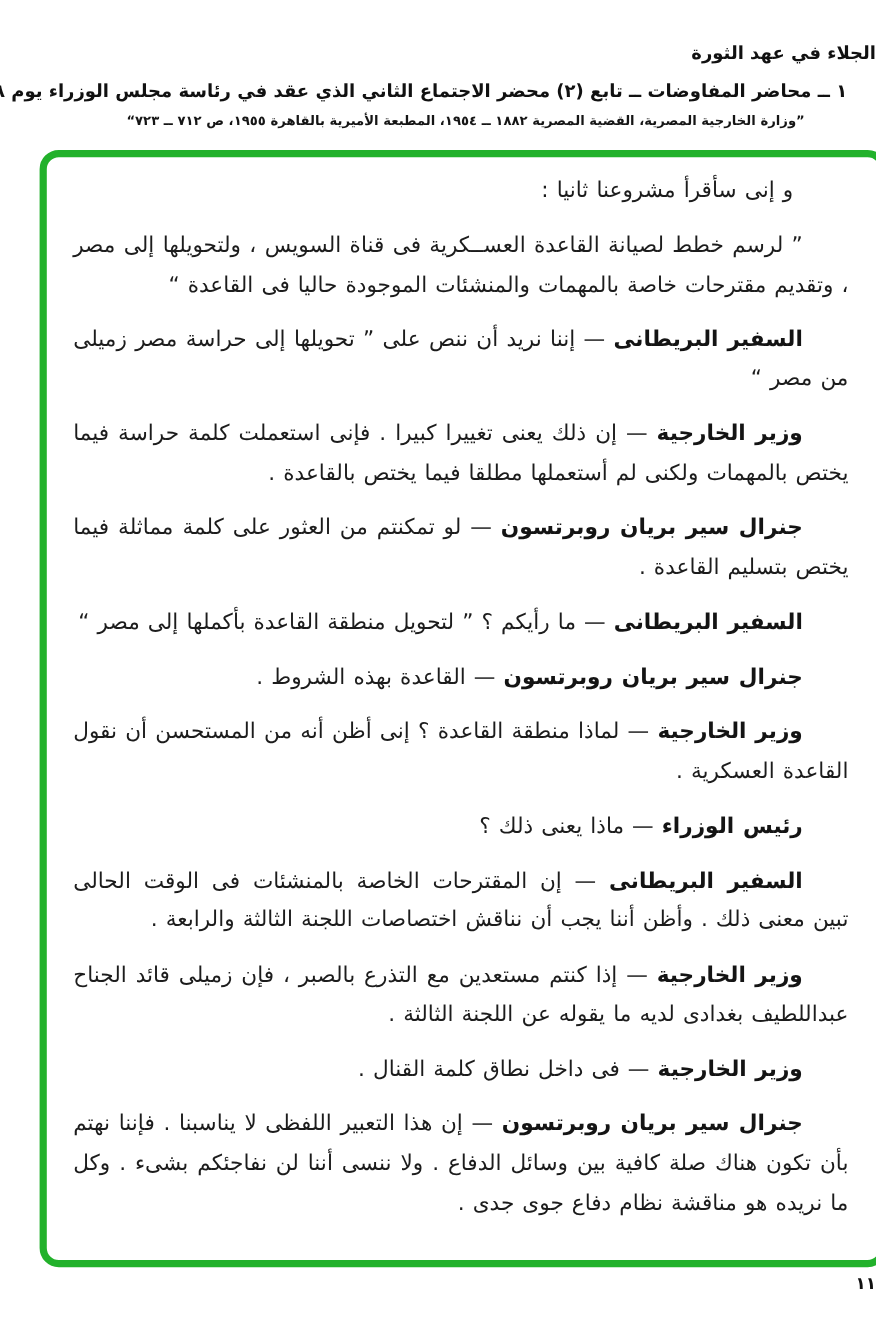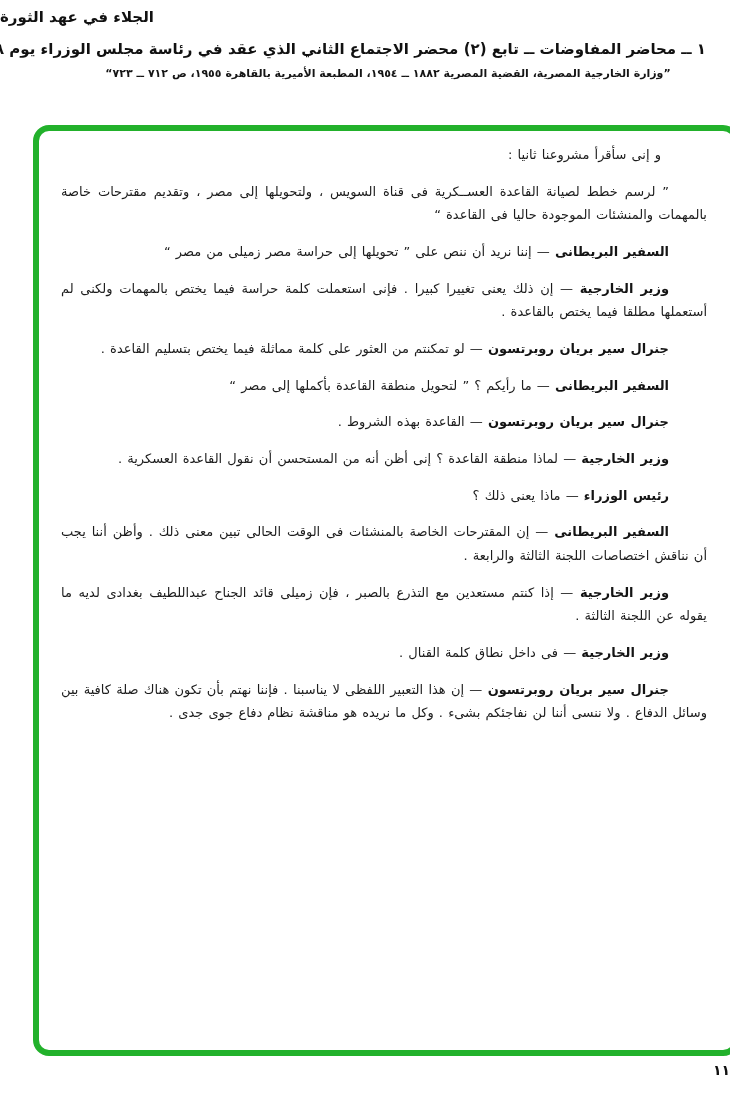--- a/index.html
+++ b/index.html
@@ -13,22 +13,22 @@
     width: 730px;
     height: 1109px;
     background: #ffffff;
     direction: rtl;
     overflow: hidden;
     color: #1b1b1b;
   }
   
   .doc-title {
     margin: 0;
-    padding-top: 8px;
-    text-align: left;
+    padding-top: 35px;
+    text-align: right;
     font-size: 15px;
     font-weight: 700;
     color: #111;
     letter-spacing: 0.5px;
   }
   .doc-subtitle {
     margin: 0;
     margin-top: 14px;
     padding: 0 24px;
     font-size: 15px;
@@ -54,21 +54,21 @@
     width: 646px;   
     height: 897px;
     border: 6px solid #22b12b;
     border-radius: 16px;
     background: #ffffff;
     padding: 12px 26px 10px 22px;
     box-sizing: content-box;
   }
   .para {
     margin: 0 0 13px 0;
-    font-size: 13px;
+    font-size: 18px;
     line-height: 1.82;
     text-align: justify;
     text-indent: 38px;
     color: #1c1c1c;
     word-spacing: 1px;
   }
   .para .speaker {
     font-weight: 700;
     color: #141414;
     margin-top: 10px;

